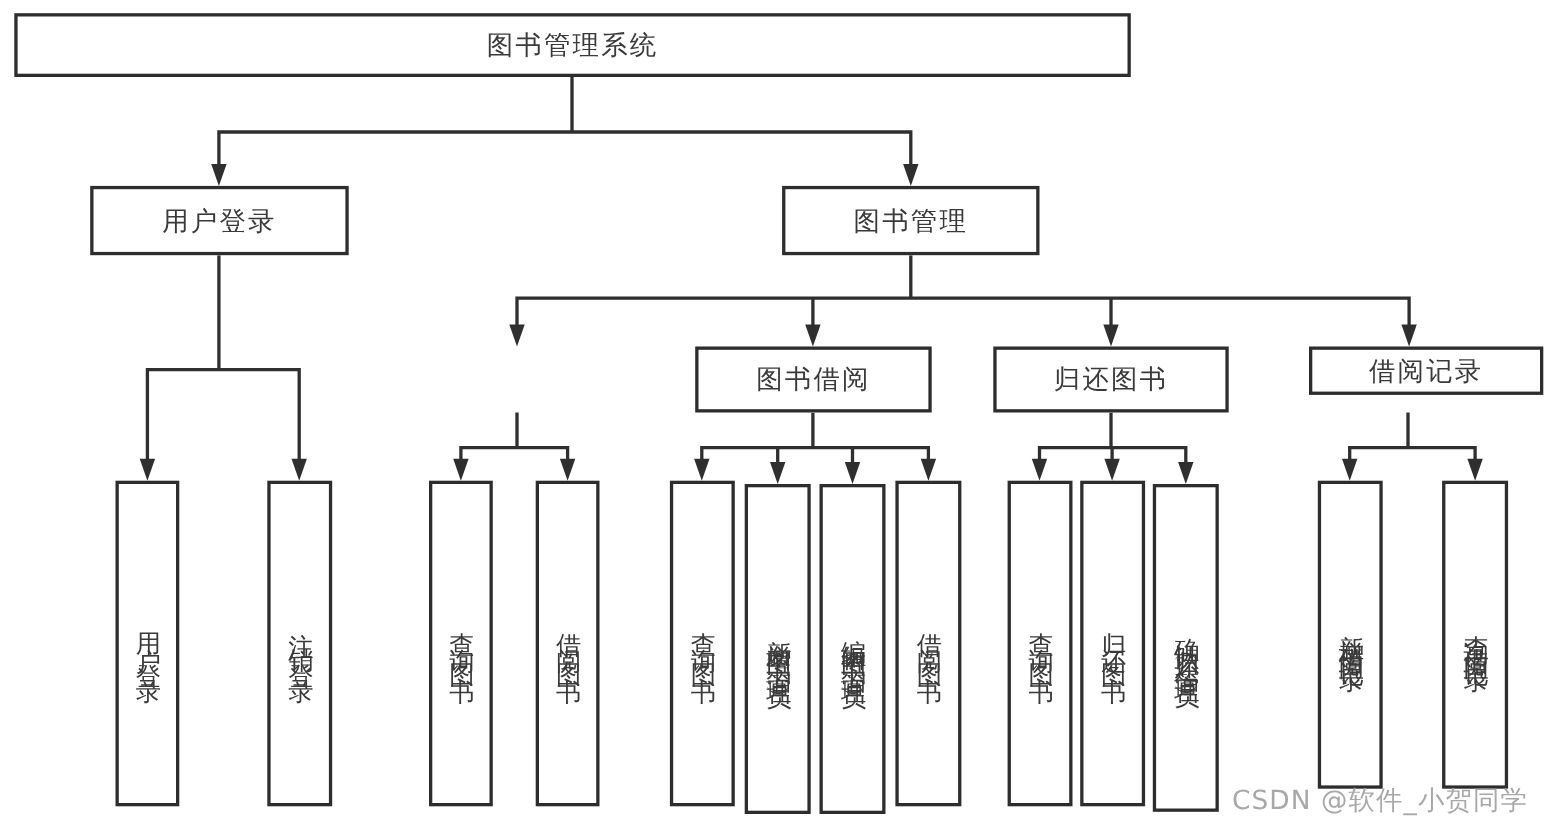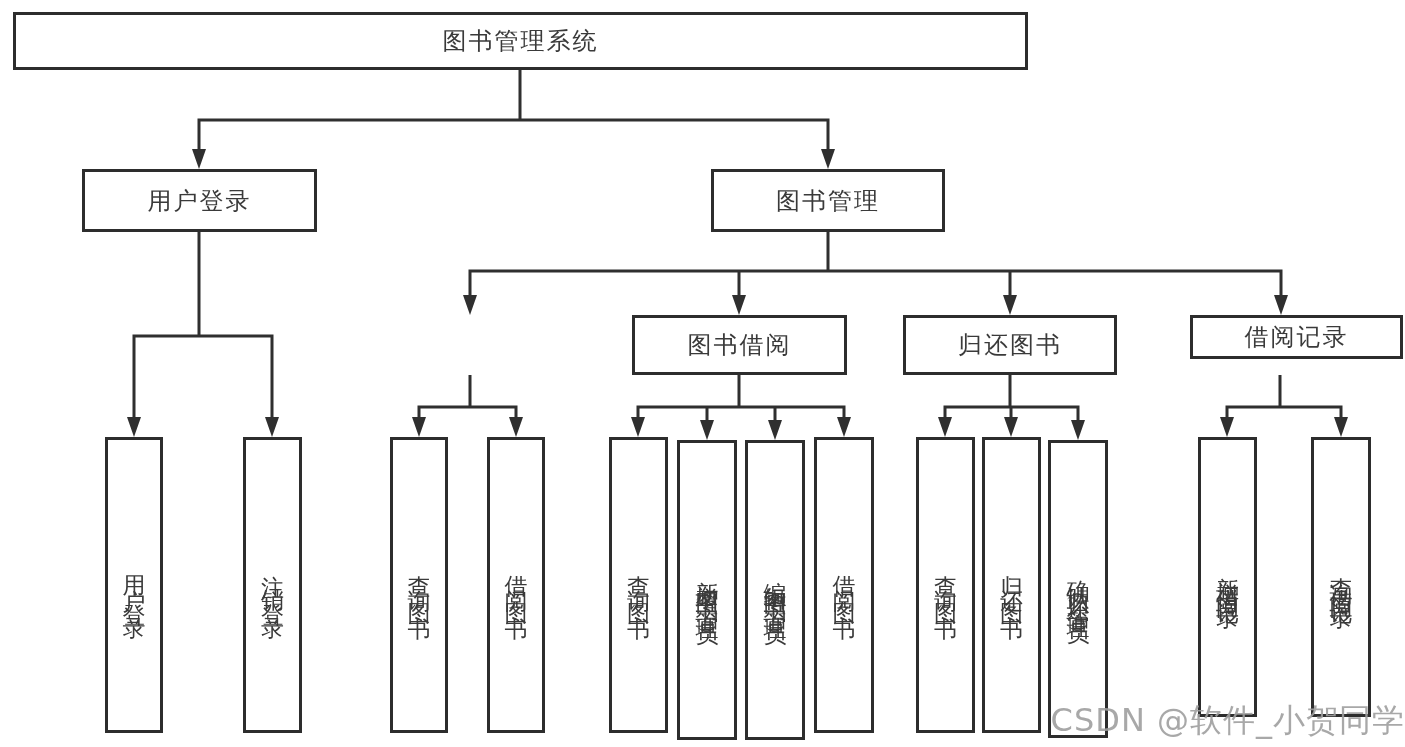--- a/index.html
+++ b/index.html
@@ -40,23 +40,23 @@
     text-orientation: mixed;
     font-size: 23px;
     letter-spacing: 14px;
     line-height: 1;
   }
   .leaf.tight {
     letter-spacing: 6px;
   }
   .watermark {
     position: absolute;
-    right: 0;
+    right: 16px;
     bottom: 4px;
-    font-size: 32px;
+    font-size: 24px;
     color: rgba(158, 158, 158, 0.9);
     letter-spacing: 1px;
     white-space: nowrap;
     z-index: 10;
     pointer-events: none;
   }
 </style>
 </head>
 <body>
 

